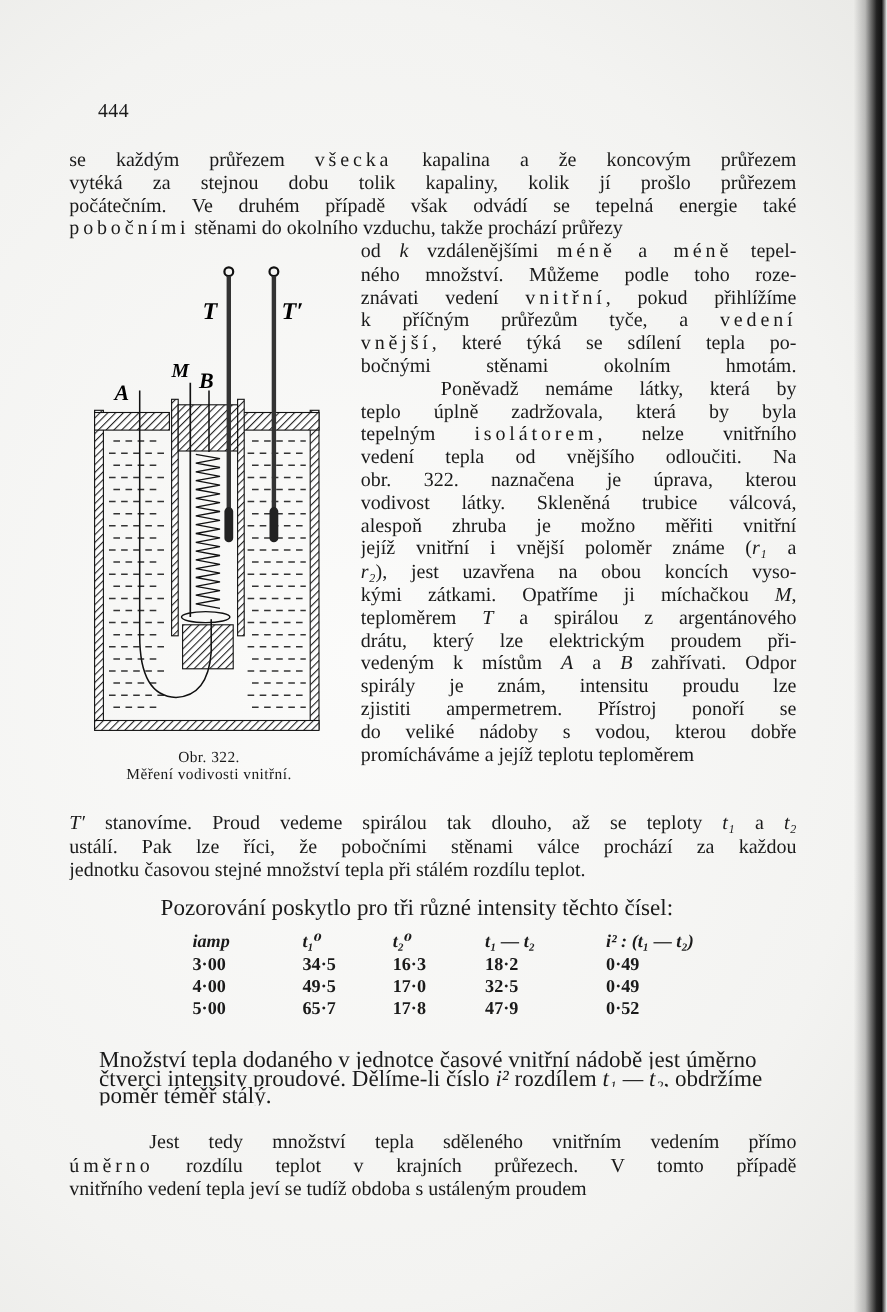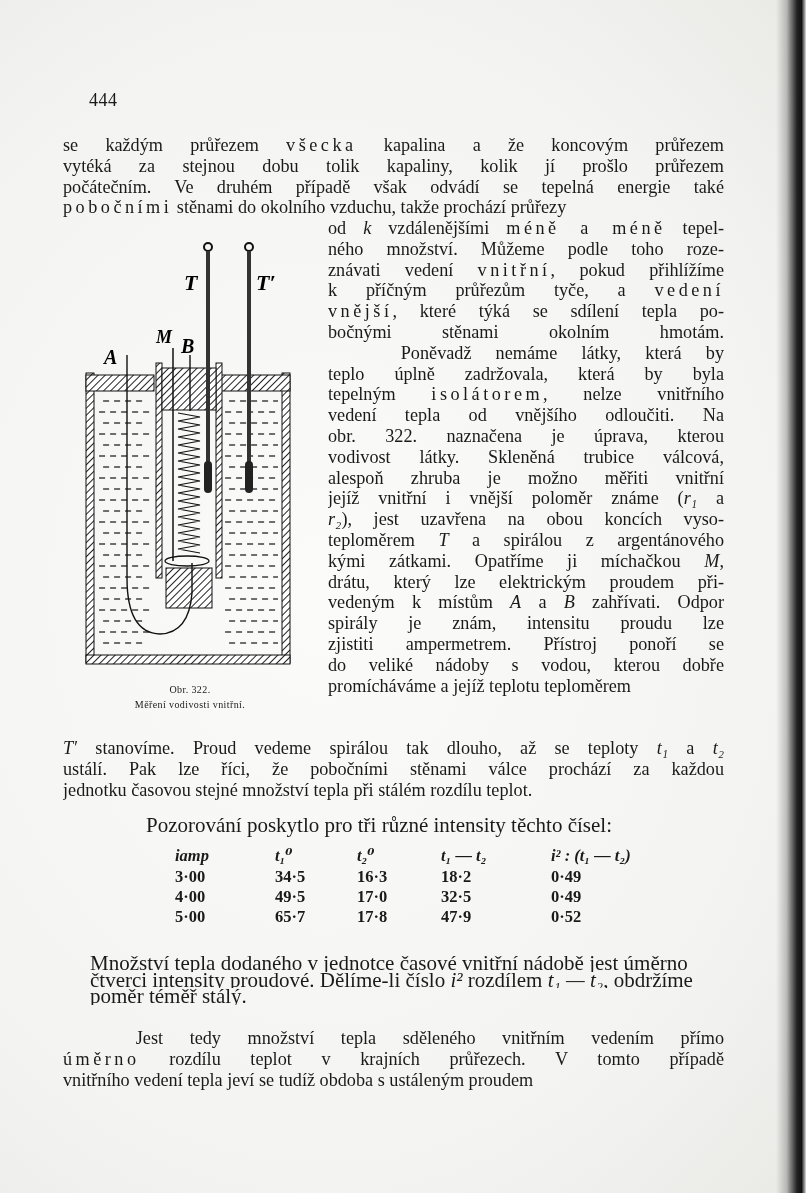--- a/index.html
+++ b/index.html
@@ -32,21 +32,21 @@
     .it { font-style: italic; }
     .top-block { left: 63px; top: 135px; width: 661px; }
     .right-block { left: 328px; top: 218px; width: 396px; }
     .bottom-block { left: 63px; top: 738px; width: 661px; }
     .pozor { position: absolute; left: 146px; top: 813px; font-size: 21px; }
     .small-block { position: absolute; left: 90px; top: 955px; width: 632px; font-size: 21px; line-height: 16.5px; text-align: justify; }
     .small-block .line { height: 16.5px; }
     .final-block { left: 63px; top: 1028px; width: 661px; }
     .caption {
       position: absolute; left: 90px; top: 682px; width: 200px;
-      text-align: center; font-size: 10px; line-height: 15px; letter-spacing: 0.4px;
+      text-align: center; font-size: 14px; line-height: 15px; letter-spacing: 0.4px;
     }
     .fig { position: absolute; left: 84px; top: 233px; width: 210px; height: 440px; }
     table.data {
       position: absolute; left: 175px; top: 845px; border-collapse: collapse;
       font-size: 16.5px;
     }
     table.data td, table.data th {
       padding: 0; height: 20px; font-weight: bold; text-align: left;
     }
     table.data th { font-style: italic; font-weight: bold; height: 22px; }
@@ -353,22 +353,22 @@
       <span class="line"><span>bočnými stěnami okolním hmotám.</span></span>
       <span class="line"><span>    Poněvadž nemáme látky, která by</span></span>
       <span class="line"><span>teplo úplně zadržovala, která by byla</span></span>
       <span class="line"><span>tepelným </span><span class="sp">isolátorem</span><span>, nelze vnitřního</span></span>
       <span class="line"><span>vedení tepla od vnějšího odloučiti. Na</span></span>
       <span class="line"><span>obr. 322. naznačena je úprava, kterou</span></span>
       <span class="line"><span>vodivost látky. Skleněná trubice válcová,</span></span>
       <span class="line"><span>alespoň zhruba je možno měřiti vnitřní</span></span>
       <span class="line"><span>jejíž vnitřní i vnější poloměr známe (</span><span class="it">r₁</span><span> a</span></span>
       <span class="line"><span class="it">r₂</span><span>), jest uzavřena na obou koncích vyso-</span></span>
+      <span class="line"><span>kými zátkami. Opatříme ji míchačkou </span><span class="it">M</span><span>,</span></span>
       <span class="line"><span>teploměrem </span><span class="it">T</span><span> a spirálou z argentánového</span></span>
-      <span class="line"><span>kými zátkami. Opatříme ji míchačkou </span><span class="it">M</span><span>,</span></span>
       <span class="line"><span>drátu, který lze elektrickým proudem při-</span></span>
       <span class="line"><span>vedeným k místům </span><span class="it">A</span><span> a </span><span class="it">B</span><span> zahřívati. Odpor</span></span>
       <span class="line"><span>spirály je znám, intensitu proudu lze</span></span>
       <span class="line"><span>zjistiti ampermetrem. Přístroj ponoří se</span></span>
       <span class="line"><span>do veliké nádoby s vodou, kterou dobře</span></span>
       <span class="line last"><span>promícháváme a jejíž teplotu teploměrem</span></span>
     </div>
 
   <div class="text bottom-block">
       <span class="line"><span class="it">T′</span><span> stanovíme. Proud vedeme spirálou tak dlouho, až se teploty </span><span class="it">t₁</span><span> a </span><span class="it">t₂</span></span>

